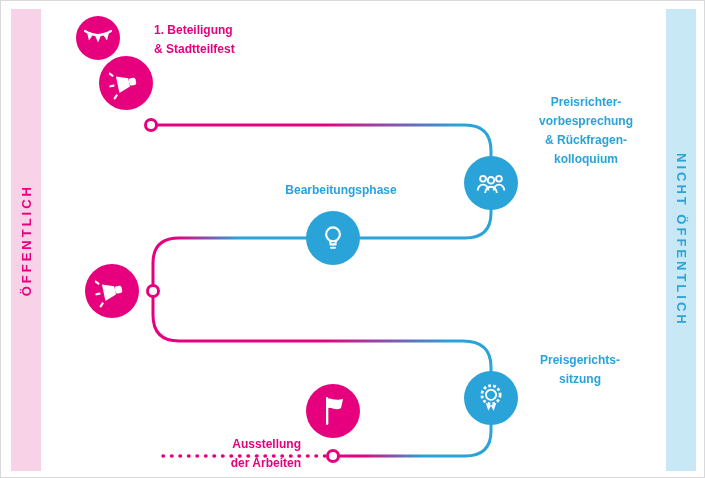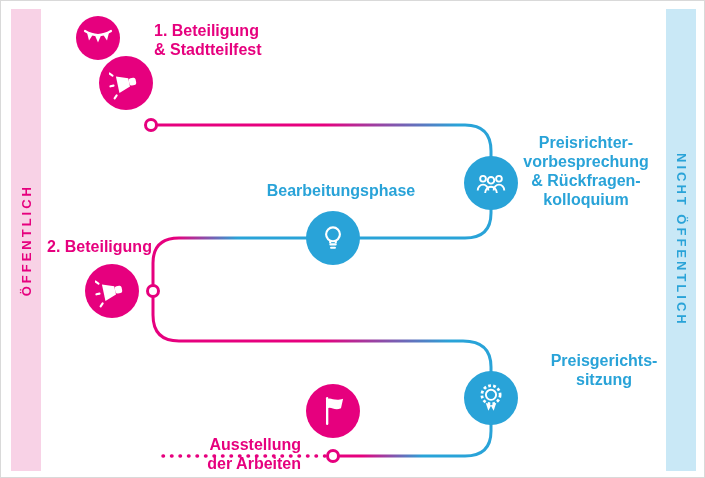--- a/index.html
+++ b/index.html
@@ -16,21 +16,21 @@
   
   #flow{position:absolute;left:0;top:0;pointer-events:none;}
 
   
   .node{position:absolute;border-radius:50%;display:flex;align-items:center;justify-content:center;}
   .node.pink{background:#e6007e;}
   .node.blue{background:#29a3d8;}
   .node svg{display:block;}
 
   
-  .lbl{position:absolute;font-weight:bold;font-size:16px;line-height:19px;white-space:pre-line;}
+  .lbl{position:absolute;font-weight:bold;font-size:12px;line-height:19px;white-space:pre-line;}
   .lbl.pink{color:#e6007e;}
   .lbl.blue{color:#29a3d8;}
   .ta-c{text-align:center;}
   .ta-r{text-align:right;margin-top:36px;}
 </style>
 </head>
 <body>
 
 <div id="stage">
 
@@ -109,21 +109,21 @@
       <g stroke="#fff" stroke-width="1.8" fill="none">
         <circle cx="8.5" cy="12" r="2.7"></circle>
           <path d="M3.5 23 a5 5.5 0 0 1 10 0"></path>
         <circle cx="23.5" cy="12" r="2.7"></circle>
           <path d="M18.5 23 a5 5.5 0 0 1 10 0"></path>
         <circle cx="16" cy="13.5" r="3.1"></circle>
           <path d="M10.5 25.5 a5.5 6 0 0 1 11 0"></path>
       </g>
     </svg>
   </div>
-  <div class="lbl blue ta-c" style="left:500px;top:92px;width:170px;margin-top:40px;">Preisrichter-
+  <div class="lbl blue ta-c" style="left:500px;top:92px;width:170px;">Preisrichter-
 vorbesprechung
 &amp; Rückfragen-
 kolloquium</div>
 
   <div class="node blue" style="left:305px;top:210px;width:54px;height:54px;">
     <svg width="34" height="34" viewBox="0 0 32 32">
       <circle cx="16" cy="12.5" r="6.5" stroke="#fff" stroke-width="2" fill="none"></circle>
       <path d="M13.4 18 L13.4 21 M18.6 18 L18.6 21" stroke="#fff" stroke-width="2"></path>
       <rect x="12.5" y="21" width="7" height="2" rx="1" fill="#fff"></rect>
       <rect x="13.2" y="24.2" width="5.6" height="2" rx="1" fill="#fff"></rect>
@@ -137,31 +137,30 @@
         <path d="M19 12 L19 20 L8 24 L8 8 Z" fill="#fff"></path>
         <rect x="19" y="12.5" width="6.5" height="7" rx="2" fill="#fff"></rect>
         <g stroke="#fff" stroke-width="2" stroke-linecap="round">
           <line x1="5" y1="6.5" x2="2.5" y2="4"></line>
           <line x1="4" y1="16" x2="1" y2="16"></line>
           <line x1="5" y1="25.5" x2="2.5" y2="28"></line>
         </g>
       </g>
     </svg>
   </div>
-  <div class="lbl pink" style="left:46px;top:236px;width:120px;">2. Beteiligung</div>
 
   <div class="node blue" style="left:463px;top:370px;width:54px;height:54px;">
     <svg width="34" height="34" viewBox="0 0 32 32">
       <polygon points="11,20.5 13.5,28 16.2,23" fill="#fff"></polygon>
       <polygon points="21,20.5 18.5,28 15.8,23" fill="#fff"></polygon>
       <circle cx="16" cy="13" r="8.6" stroke="#fff" stroke-width="2.6" fill="none" stroke-dasharray="2.6 2.1"></circle>
       <circle cx="16" cy="13" r="4.8" stroke="#fff" stroke-width="1.8" fill="none"></circle>
     </svg>
   </div>
-  <div class="lbl blue ta-c" style="left:528px;top:350px;width:150px;text-align:center;">Preisgerichts-
+  <div class="lbl blue ta-c" style="left:504px;top:350px;width:150px;text-align:center;">Preisgerichts-
 sitzung</div>
 
   <div class="node pink" style="left:305px;top:383px;width:54px;height:54px;">
     <svg width="34" height="34" viewBox="0 0 32 32">
       <line x1="10.5" y1="4" x2="10.5" y2="28" stroke="#fff" stroke-width="2.2" stroke-linecap="round"></line>
       <path d="M10.5 5 C14 2.5 17 7.5 25.5 4.5 L23.5 13.5 C17 16 14.5 11.5 10.5 13.5 Z" fill="#fff"></path>
     </svg>
   </div>
   <div class="lbl pink ta-r" style="left:170px;top:398px;width:130px;">Ausstellung
 der Arbeiten</div>

